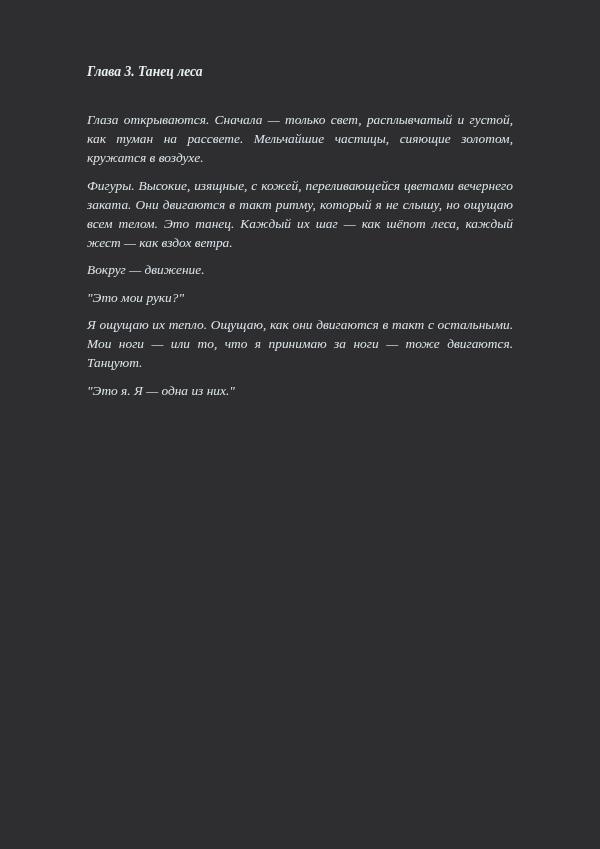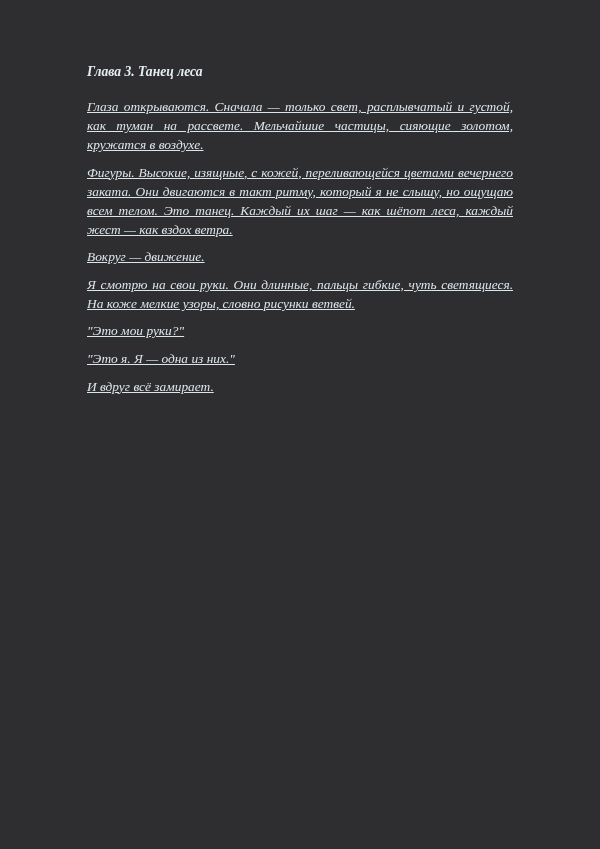--- a/index.html
+++ b/index.html
@@ -20,35 +20,33 @@
       width: 426px;
       font-family: "Liberation Serif", "DejaVu Serif", serif;
       font-style: italic;
       color: #dbe6ec;
       font-size: 13.4px;
       line-height: 19px;
     }
     .chapter-title {
       font-weight: bold;
       font-size: 13.6px;
-      margin: 0 0 16px 0;
+      margin: 0 0 29px 0;
       color: #e6eef2;
     }
     .para {
       margin: 0 0 8.6px 0;
       text-align: justify;
       text-align-last: left;
-      text-decoration: underline;
     }
   </style>
 </head>
 <body>
 
 <div class="page">
   <h1 class="chapter-title">Глава 3. Танец леса</h1>
   <p class="para">Глаза открываются. Сначала — только свет, расплывчатый и густой, как туман на рассвете. Мельчайшие частицы, сияющие золотом, кружатся в воздухе.</p>
   <p class="para">Фигуры. Высокие, изящные, с кожей, переливающейся цветами вечернего заката. Они двигаются в такт ритму, который я не слышу, но ощущаю всем телом. Это танец. Каждый их шаг — как шёпот леса, каждый жест — как вздох ветра.</p>
   <p class="para">Вокруг — движение.</p>
-  <p class="para">Я смотрю на свои руки. Они длинные, пальцы гибкие, чуть светящиеся. На коже мелкие узоры, словно рисунки ветвей.</p>
   <p class="para">"Это мои руки?"</p>
+  <p class="para">Я ощущаю их тепло. Ощущаю, как они двигаются в такт с остальными. Мои ноги — или то, что я принимаю за ноги — тоже двигаются. Танцуют.</p>
   <p class="para">"Это я. Я — одна из них."</p>
-  <p class="para">И вдруг всё замирает.</p>
 </div>
 
 </body></html>

